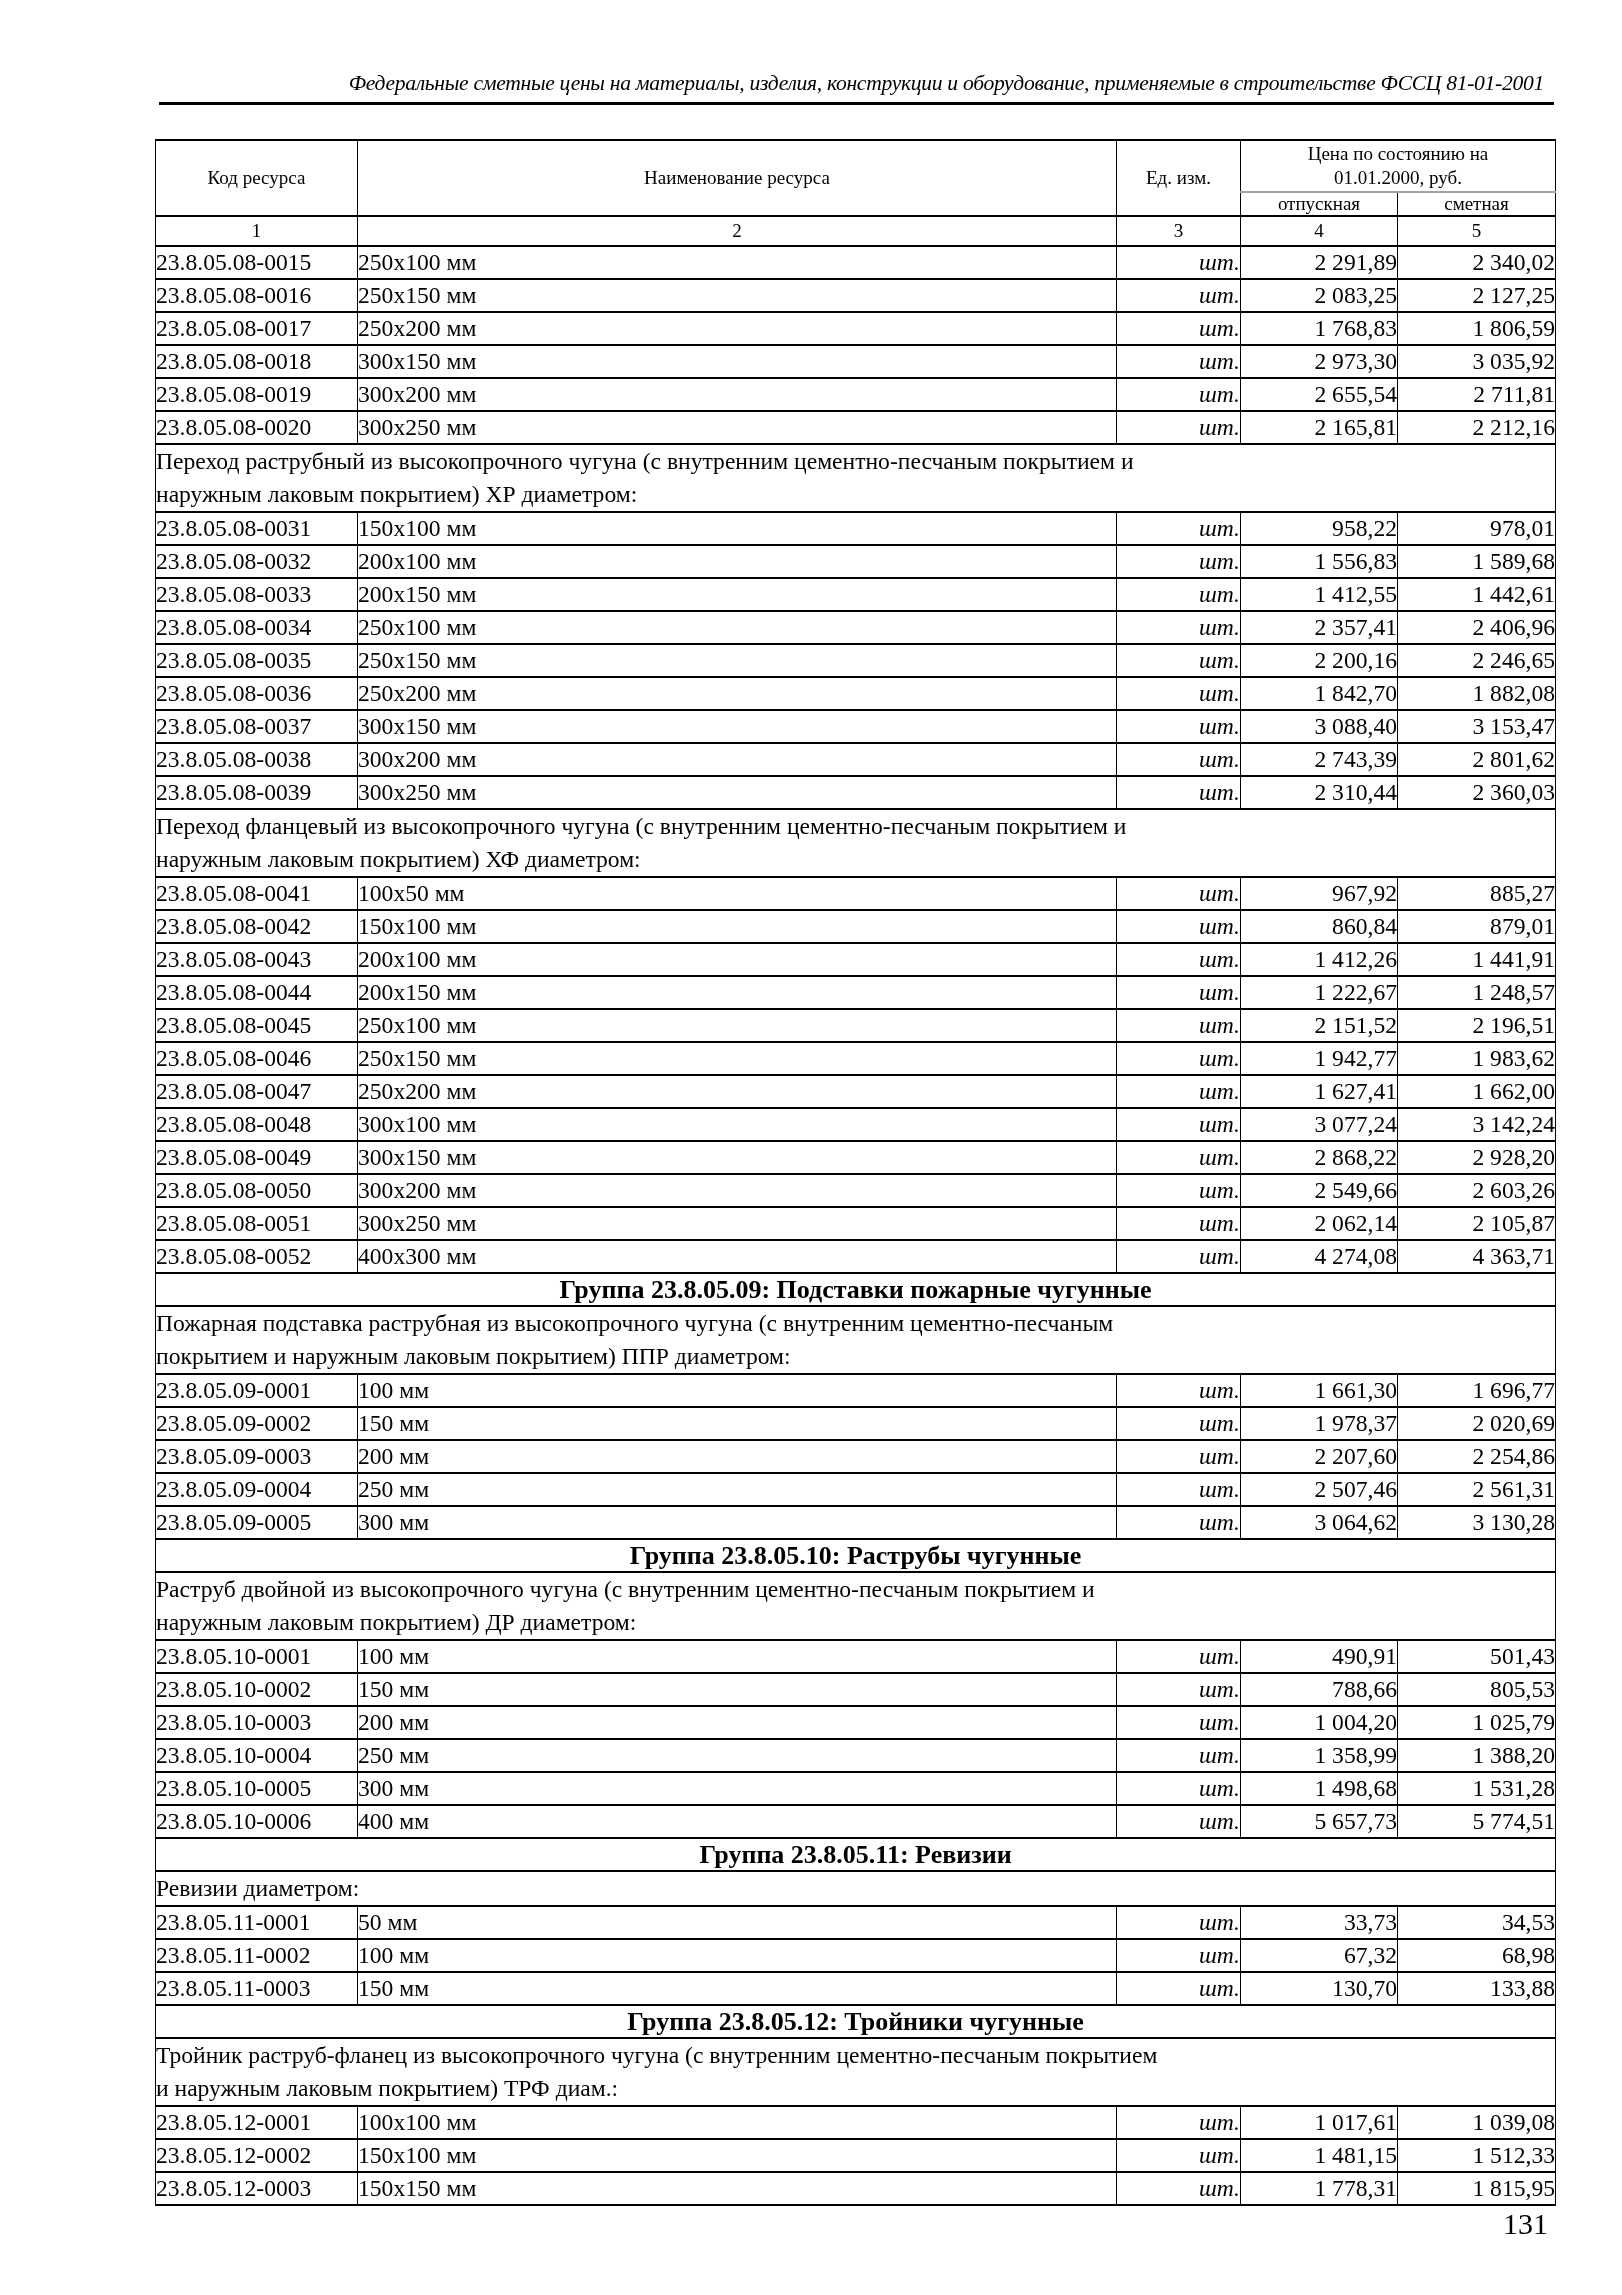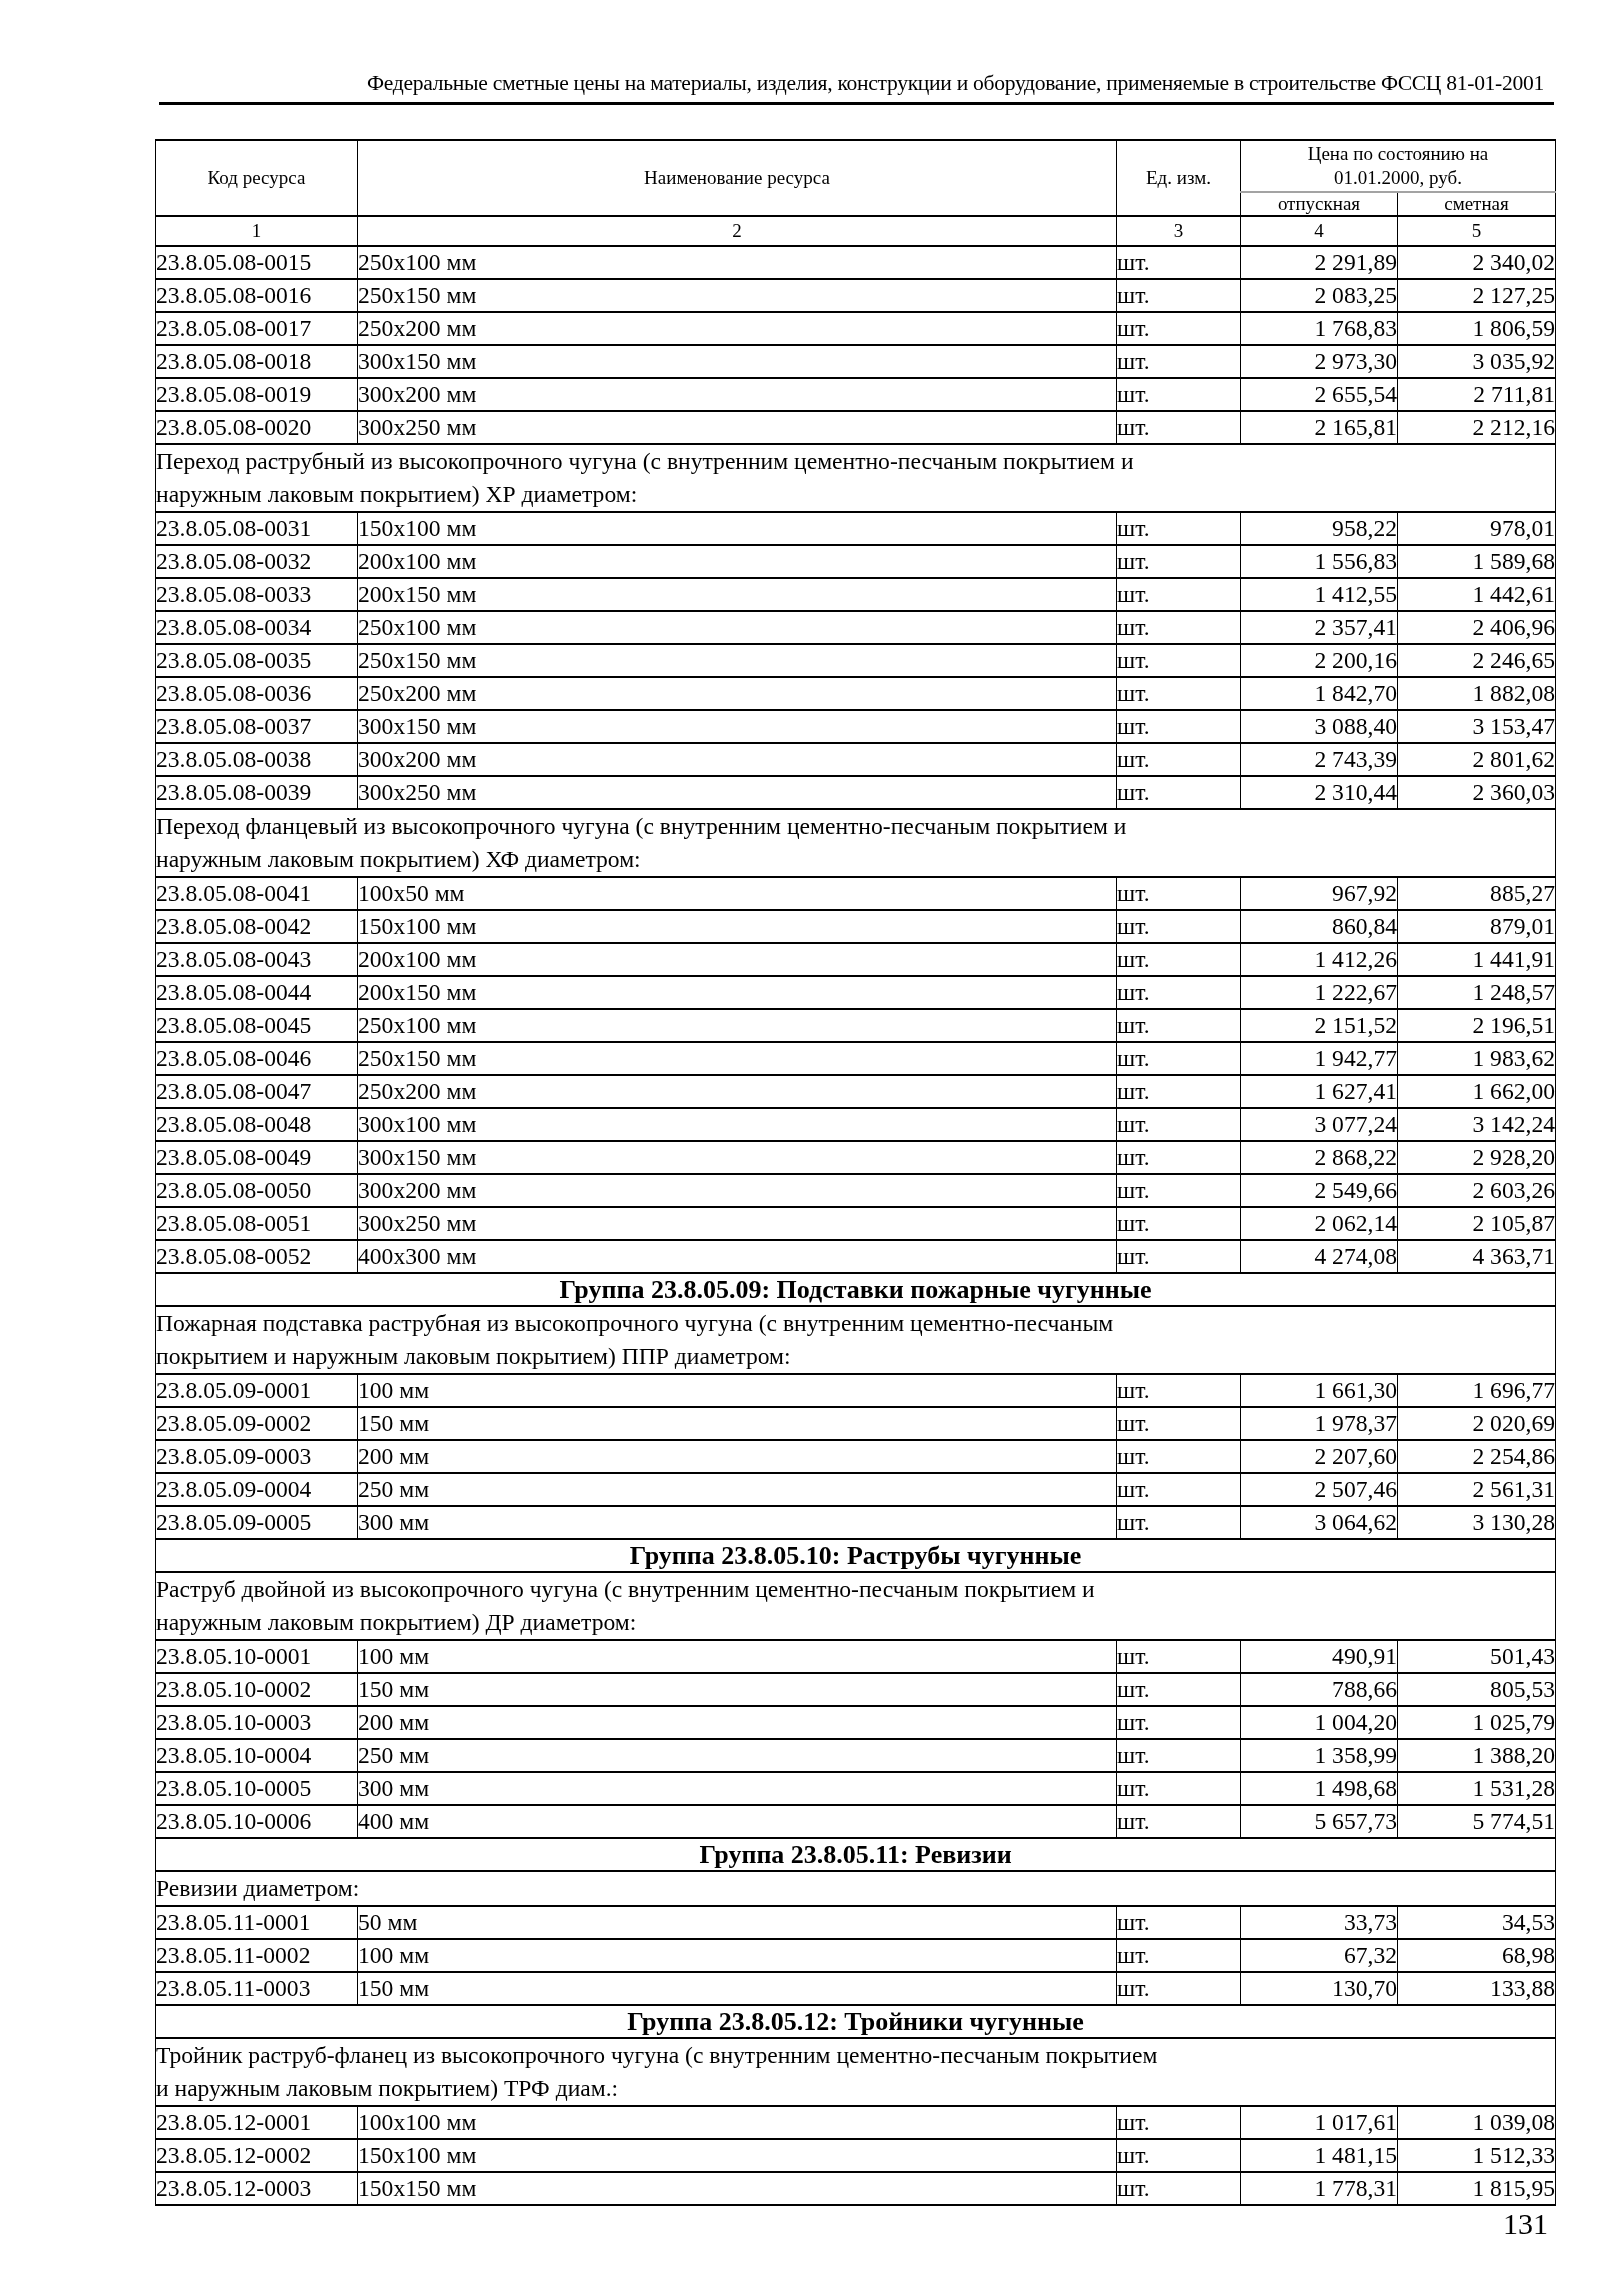--- a/index.html
+++ b/index.html
@@ -1,33 +1,33 @@
 <!DOCTYPE html>
 <html style="font-size:10.5px"><head>
 <meta charset="utf-8">
 <style>
   html, body { margin:0; padding:0; background:#ffffff; }
   body { width:1623px; height:2295px; position:relative; overflow:hidden;
          font-family:"Liberation Serif","DejaVu Serif",serif; color:#000; }
   .running-head { position:absolute; left:196px; top:71px; width:1348px; text-align:right;
-         font-size:21.6px; letter-spacing:-0.3px; white-space:nowrap; }
+         font-style:italic; font-size:21.6px; letter-spacing:-0.3px; white-space:nowrap; }
   .head-rule { position:absolute; left:159px; top:102px; width:1395px; height:2.6px; background:#000; }
   table.price { position:absolute; left:155px; top:139px; width:1400px; border-collapse:collapse;
          table-layout:fixed; font-size:23.6px; }
   table.price td, table.price th { border-left:1px solid #000; border-right:1px solid #000; padding:0; }
   table.price tr { border-top:2px solid #000; }
   table.price { border-bottom:2.6px solid #000; border-top:2.6px solid #000; }
   th { font-weight:normal; font-size:19px; }
   .hdr-main th { height:50px; }
   .hdr-sub th { height:22px; border-top:2px solid #a3a3a3; }
   .hdr-num td { height:27.5px; text-align:center; font-size:19px; }
   .data td { height:31px; line-height:31px; white-space:nowrap; overflow:hidden; }
   td.code { padding-left:9.2px; text-align:left; }
   td.name { padding-left:39px; text-align:left; }
-  td.unit { text-align:left; }
+  td.unit { text-align:right;font-style:italic; }
   td.num { text-align:right; padding-right:7.9px; }
   .desc td { text-align:left; padding:3.9px 13px 2.6px 203px; line-height:33px; font-size:23.6px; }
   .group td { text-align:center; font-weight:bold; font-size:26px; height:31px; line-height:31px; }
   .page-num { position:absolute; right:75px; top:2207px; font-size:30px;margin-left:18px; }
 </style>
 </head>
 <body>
 
 <div class="running-head">Федеральные сметные цены на материалы, изделия, конструкции и оборудование, применяемые в строительстве ФССЦ 81-01-2001</div>
 <div class="head-rule"></div>

